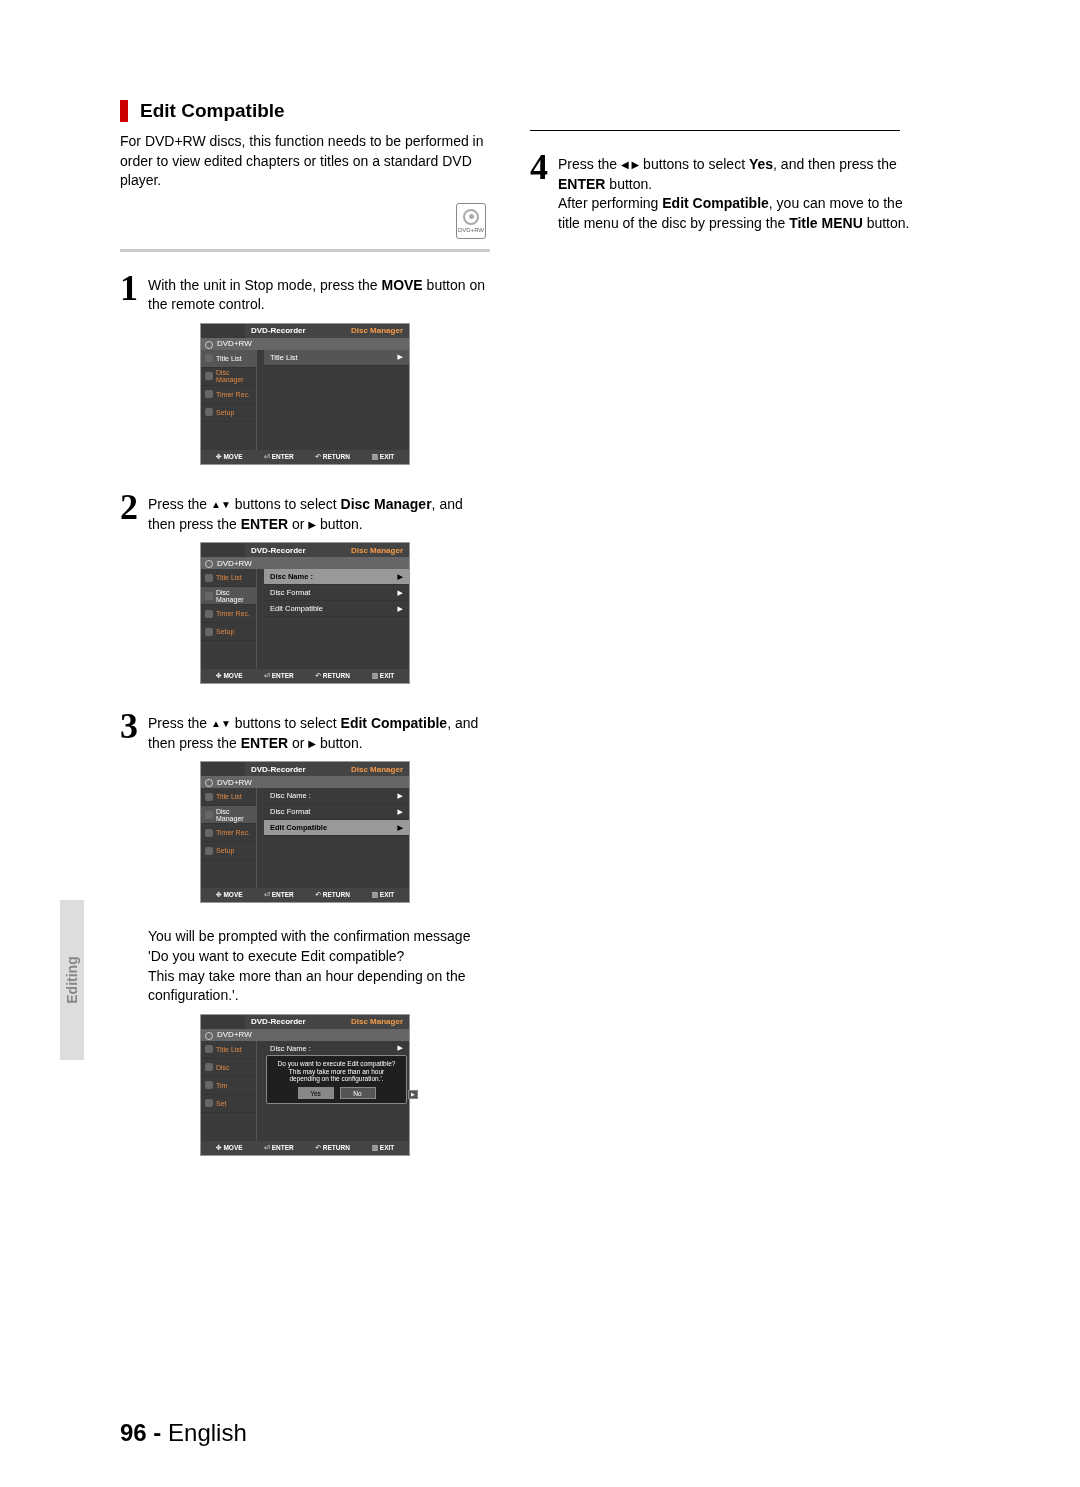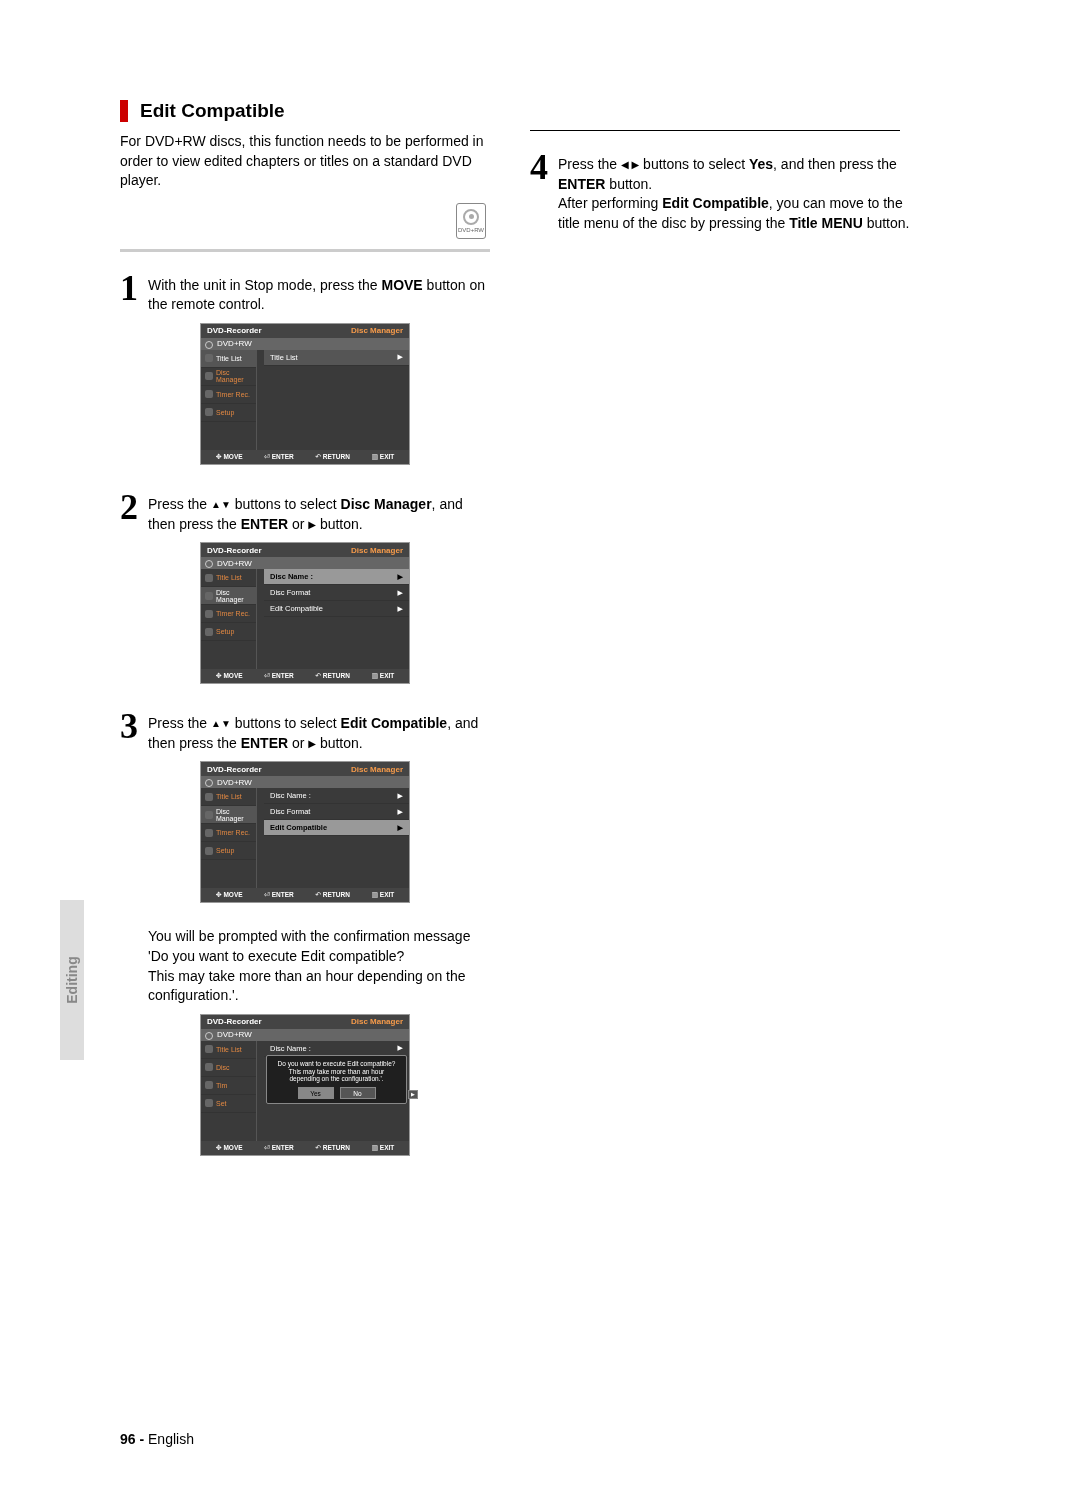--- a/index.html
+++ b/index.html
@@ -49,21 +49,21 @@
   .screenshots-wrap { display:flex; justify-content:center; margin:8px 0 24px 0; }
   .osd {
     width: 210px;
     background:#3a3a3a;
     border:1px solid #999;
     font-size:8px;
   }
   .osd-header {
     height:14px; background:#444; color:#fff;
     display:flex; justify-content:space-between; align-items:center;
-    padding:0 6px; font-size:8px; font-weight:bold;
+    padding:0 6px; font-size:8px; font-weight:bold;margin-left:44px;
   }
   .osd-header .dm { color:#f59a4a; }
   .osd-subtitle {
     height:12px; background:#666; color:#fff;
     display:flex; align-items:center; padding-left:16px; font-size:8px;
     position:relative;
   }
   .osd-subtitle::before {
     content:""; position:absolute; left:4px; top:3px;
     width:6px; height:6px; border:1px solid #ccc; border-radius:50%;
@@ -120,21 +120,21 @@
     background:#ddd;
     display:flex; align-items:center; justify-content:center;
   }
   .side-label span {
     transform: rotate(-90deg);
     color:#888; font-weight:bold; font-size:14px;
     white-space:nowrap;
   }
   .page-num {
     position:absolute; bottom:40px; left:120px;
-    font-size:14px;
+    font-size:24px;
     text-align:right;
   }
   .page-num b { font-weight:bold; }
   .hr-short { height:0; border-top:1px solid #000; width:370px; margin-bottom:18px;}
 </style>
 </head>
 <body>
 
 <div class="columns">
   <div class="col-left">

